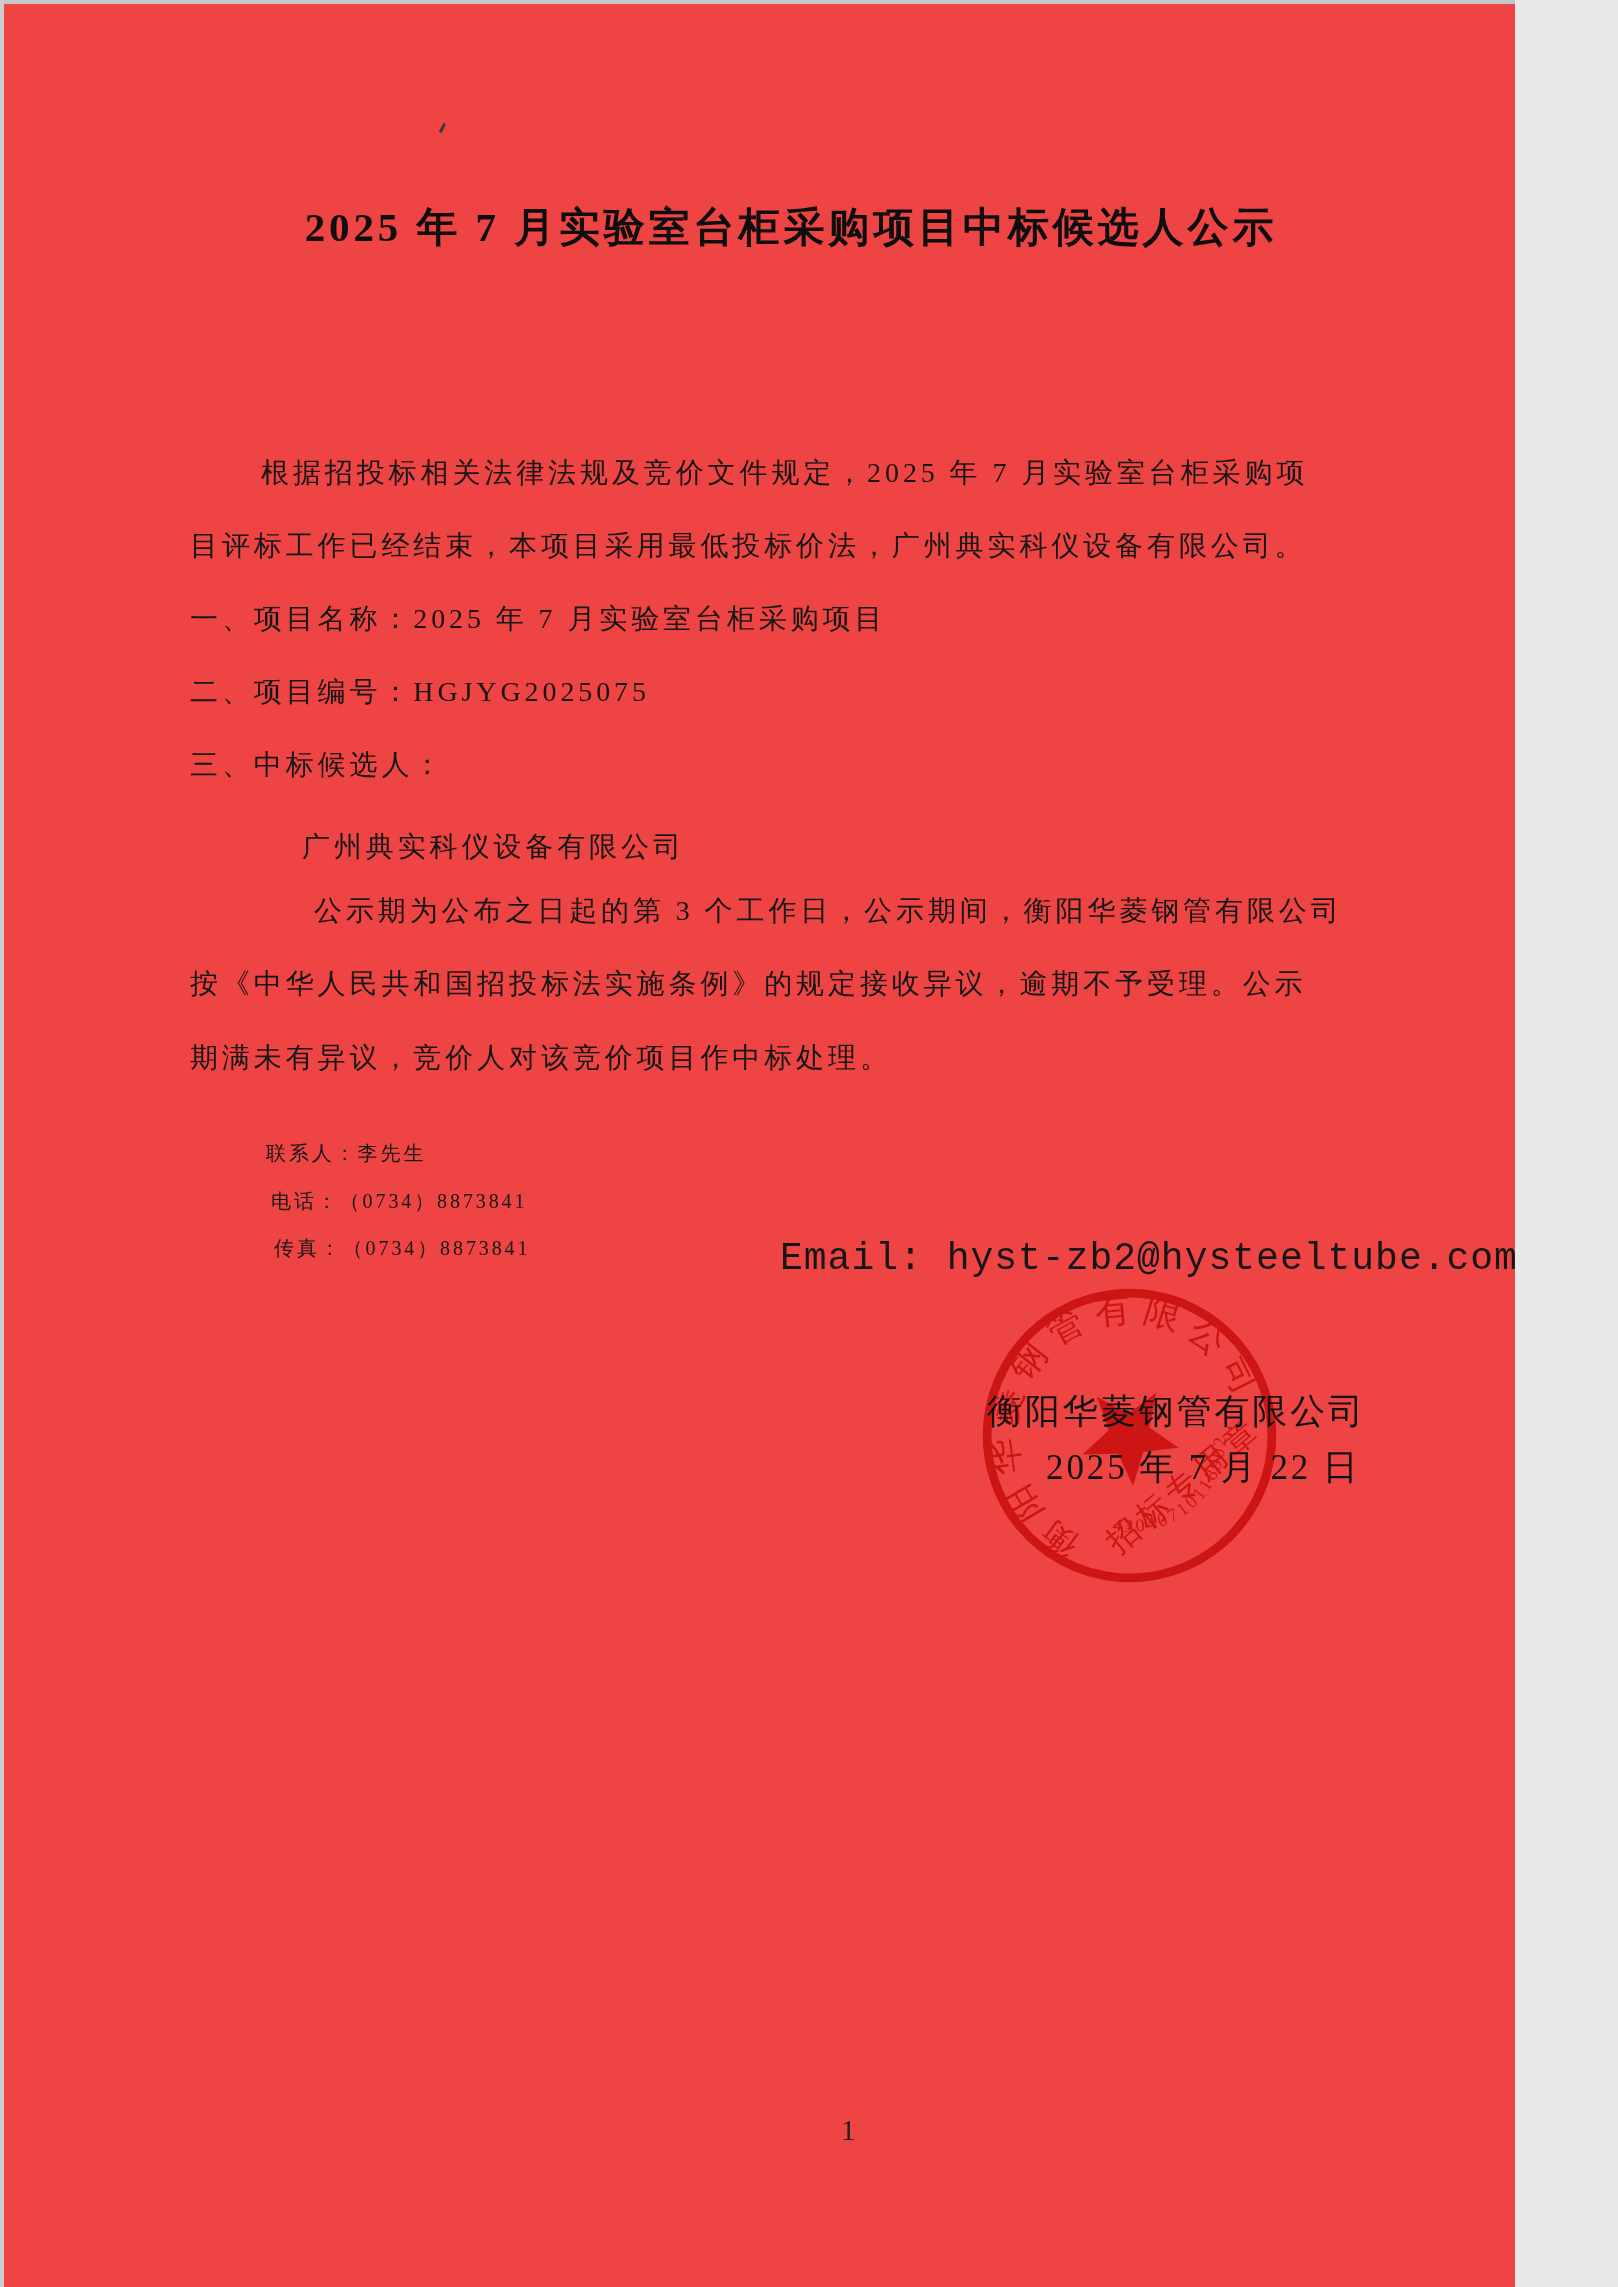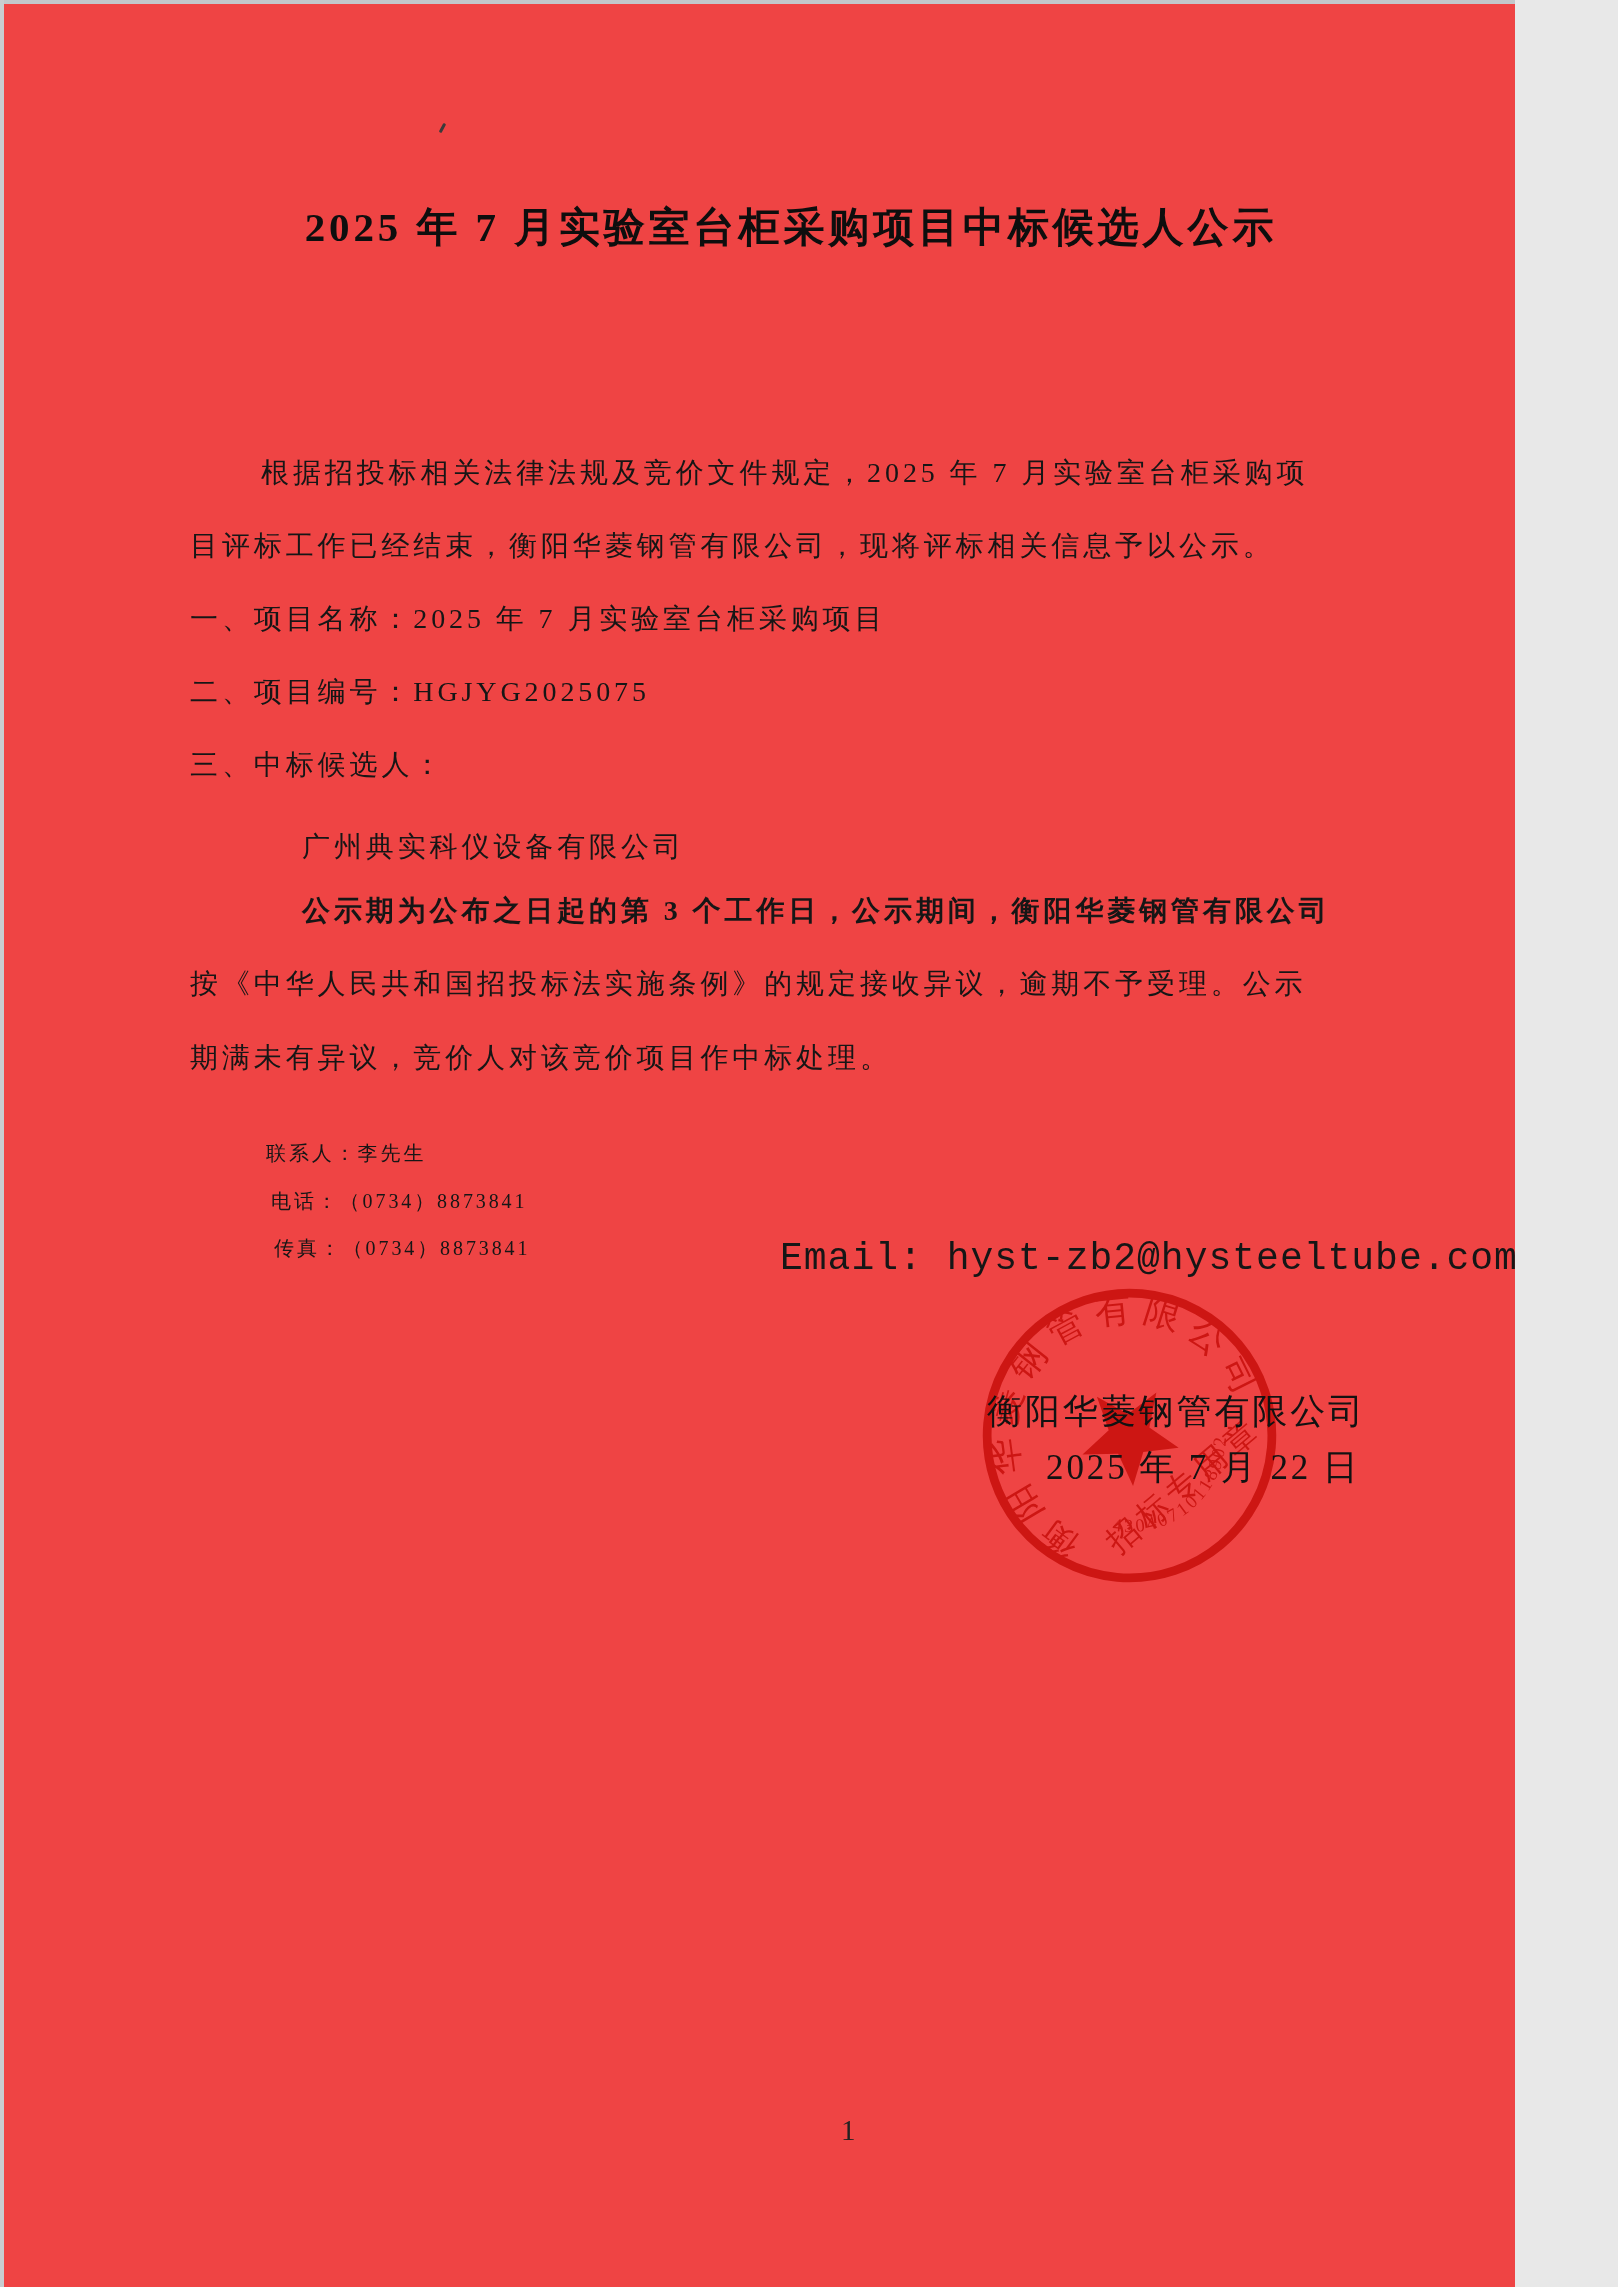--- a/index.html
+++ b/index.html
@@ -34,26 +34,26 @@
 
 <div class="page">
 
   <div class="scan-edge-top"></div>
   <div class="scan-edge-left"></div>
   <div class="speck"></div>
 
   <div class="line doc-title">2025 年 7 月实验室台柜采购项目中标候选人公示</div>
 
   <div class="line body-line" style="left:261px;top:459px;">根据招投标相关法律法规及竞价文件规定，2025 年 7 月实验室台柜采购项</div>
-  <div class="line body-line" style="left:190px;top:532px;">目评标工作已经结束，衡阳华菱钢管有限公司，现将评标相关信息予以公示。</div>
+  <div class="line body-line" style="left:190px;top:532px;">目评标工作已经结束，本项目采用最低投标价法，广州典实科仪设备有限公司。</div>
   <div class="line body-line" style="left:190px;top:605px;">一、项目名称：2025 年 7 月实验室台柜采购项目</div>
   <div class="line body-line" style="left:190px;top:678px;">二、项目编号：HGJYG2025075</div>
   <div class="line body-line" style="left:190px;top:751px;">三、中标候选人：</div>
   <div class="line body-line" style="left:302px;top:826px;margin-top:7px;">广州典实科仪设备有限公司</div>
-  <div class="line body-line" style="left:302px;top:897px;font-weight:bold;">公示期为公布之日起的第 3 个工作日，公示期间，衡阳华菱钢管有限公司</div>
+  <div class="line body-line" style="left:314px;top:897px;">公示期为公布之日起的第 3 个工作日，公示期间，衡阳华菱钢管有限公司</div>
   <div class="line body-line" style="left:190px;top:970px;">按《中华人民共和国招投标法实施条例》的规定接收异议，逾期不予受理。公示</div>
   <div class="line body-line" style="left:190px;top:1044px;">期满未有异议，竞价人对该竞价项目作中标处理。</div>
 
   <div class="line contact-line" style="left:266px;top:1143px;">联系人：李先生</div>
   <div class="line contact-line" style="left:271px;top:1191px;">电话：（0734）8873841</div>
   <div class="line contact-line" style="left:274px;top:1238px;">传真：（0734）8873841</div>
   <div class="line email-line" style="left:780px;top:1240px;">Email: hyst-zb2@hysteeltube.com</div>
 
   <div class="line sig-line" style="left:987px;top:1394px;">衡阳华菱钢管有限公司</div>
   <div class="line sig-line" style="left:1046px;top:1450px;">2025 年 7 月 22 日</div>

